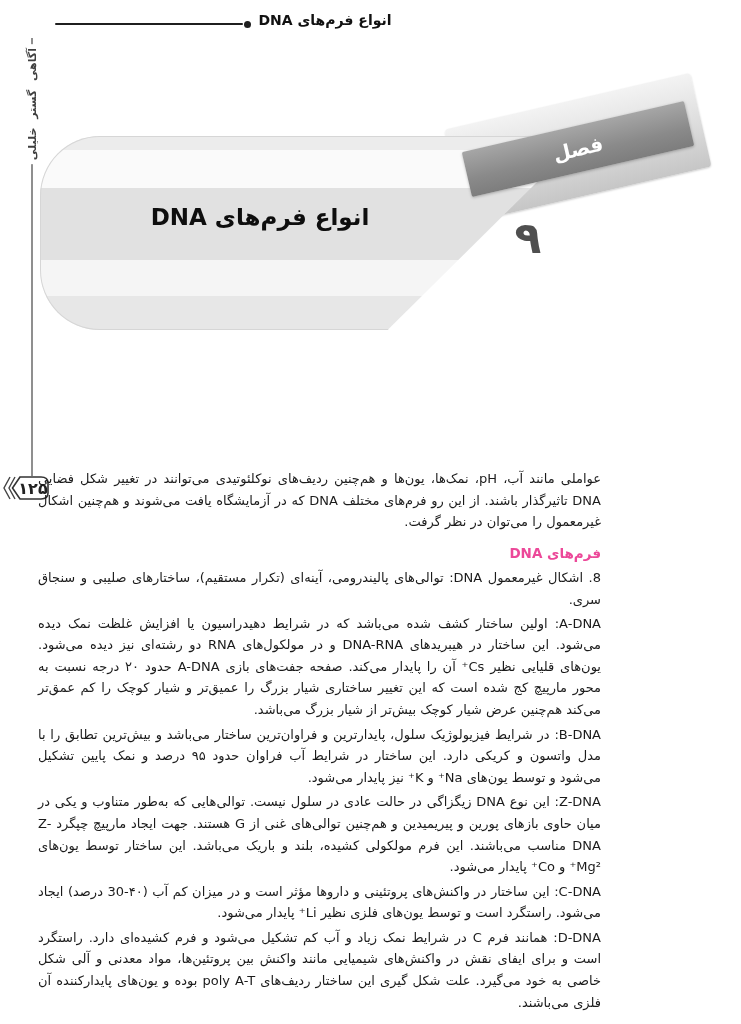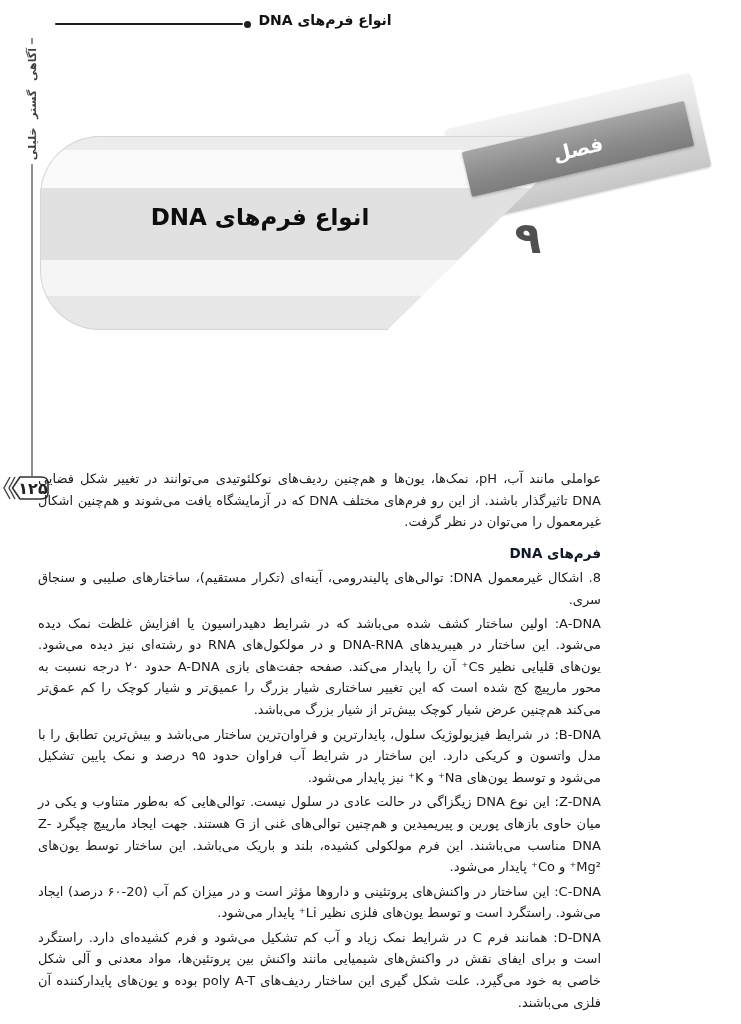--- a/index.html
+++ b/index.html
@@ -91,21 +91,21 @@
 
   
   .body-text{
     position:absolute;top:468px;right:34px;left:38px;
     direction:rtl;text-align:justify;
     font-size:13px;line-height:21.6px;color:#1b1b1b;
   }
   .body-text p{margin:0 0 3px 0;}
   .intro{margin-bottom:10px !important;}
   .section-heading{
-    font-size:13.5px;font-weight:bold;color:#0f172a;
+    font-size:13.5px;font-weight:bold;color:#ec4899;
     margin:4px 0 7px 0;
   }
   .list-item{margin-bottom:2px !important;}
   .dna-label{font-weight:normal;}
 </style>
 </head>
 <body>
 
 <div class="page">
 
@@ -144,18 +144,18 @@
     <p class="section-heading">فرم‌های DNA</p>
 
     <p class="list-item">8. اشکال غیرمعمول DNA: توالی‌های پالیندرومی، آینه‌ای (تکرار مستقیم)، ساختارهای صلیبی و سنجاق سری.</p>
 
     <p class="dna-para"><span class="dna-label">A-DNA:</span> <span>اولین ساختار کشف شده می‌باشد که در شرایط دهیدراسیون یا افزایش غلظت نمک دیده می‌شود. این ساختار در هیبریدهای DNA-RNA و در مولکول‌های RNA دو رشته‌ای نیز دیده می‌شود. یون‌های قلیایی نظیر Cs⁺ آن را پایدار می‌کند. صفحه جفت‌های بازی A-DNA حدود ۲۰ درجه نسبت به محور مارپیچ کج شده است که این تغییر ساختاری شیار بزرگ را عمیق‌تر و شیار کوچک را کم عمق‌تر می‌کند هم‌چنین عرض شیار کوچک بیش‌تر از شیار بزرگ می‌باشد.</span></p>
 
     <p class="dna-para"><span class="dna-label">B-DNA:</span> <span>در شرایط فیزیولوژیک سلول، پایدارترین و فراوان‌ترین ساختار می‌باشد و بیش‌ترین تطابق را با مدل واتسون و کریکی دارد. این ساختار در شرایط آب فراوان حدود ۹۵ درصد و نمک پایین تشکیل می‌شود و توسط یون‌های Na⁺ و K⁺ نیز پایدار می‌شود.</span></p>
 
     <p class="dna-para"><span class="dna-label">Z-DNA:</span> <span>این نوع DNA زیگزاگی در حالت عادی در سلول نیست. توالی‌هایی که به‌طور متناوب و یکی در میان حاوی بازهای پورین و پیریمیدین و هم‌چنین توالی‌های غنی از G هستند. جهت ایجاد مارپیچ چپگرد Z-DNA مناسب می‌باشند. این فرم مولکولی کشیده، بلند و باریک می‌باشد. این ساختار توسط یون‌های Mg²⁺ و Co⁺ پایدار می‌شود.</span></p>
 
-    <p class="dna-para"><span class="dna-label">C-DNA:</span> <span>این ساختار در واکنش‌های پروتئینی و داروها مؤثر است و در میزان کم آب (20-۶۰ درصد) ایجاد می‌شود. راستگرد است و توسط یون‌های فلزی نظیر Li⁺ پایدار می‌شود.</span></p>
+    <p class="dna-para"><span class="dna-label">C-DNA:</span> <span>این ساختار در واکنش‌های پروتئینی و داروها مؤثر است و در میزان کم آب (۴۰-30 درصد) ایجاد می‌شود. راستگرد است و توسط یون‌های فلزی نظیر Li⁺ پایدار می‌شود.</span></p>
 
     <p class="dna-para"><span class="dna-label">D-DNA:</span> <span>همانند فرم C در شرایط نمک زیاد و آب کم تشکیل می‌شود و فرم کشیده‌ای دارد. راستگرد است و برای ایفای نقش در واکنش‌های شیمیایی مانند واکنش بین پروتئین‌ها، مواد معدنی و آلی شکل خاصی به خود می‌گیرد. علت شکل گیری این ساختار ردیف‌های poly A-T بوده و یون‌های پایدارکننده آن فلزی می‌باشند.</span></p>
   </div>
 
 </div>
 
 </body></html>

